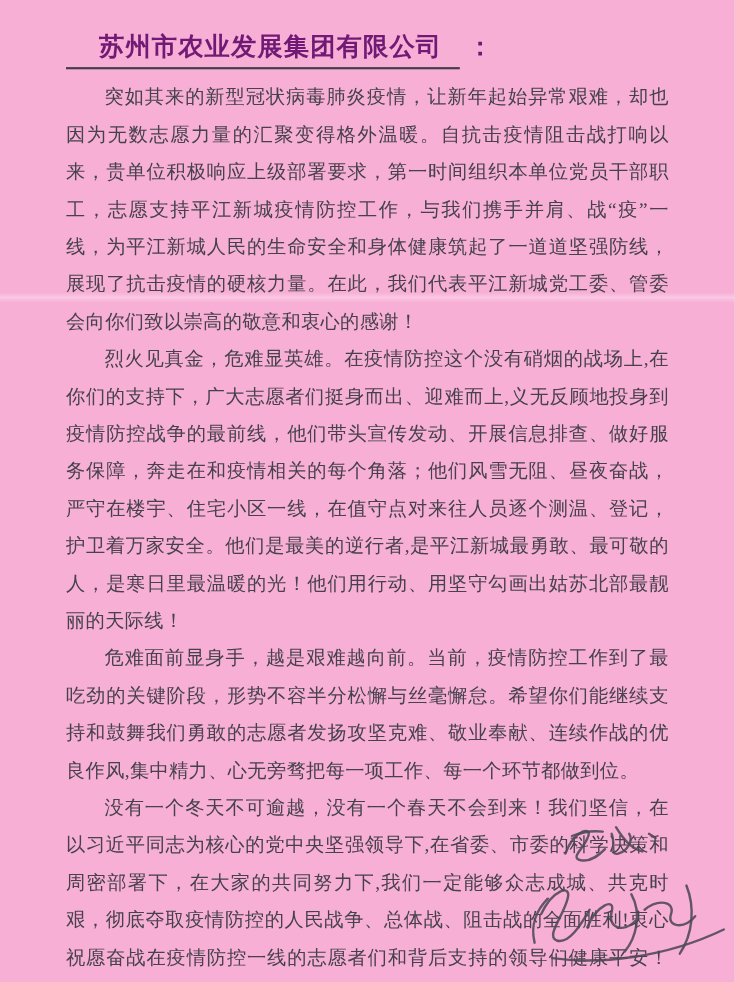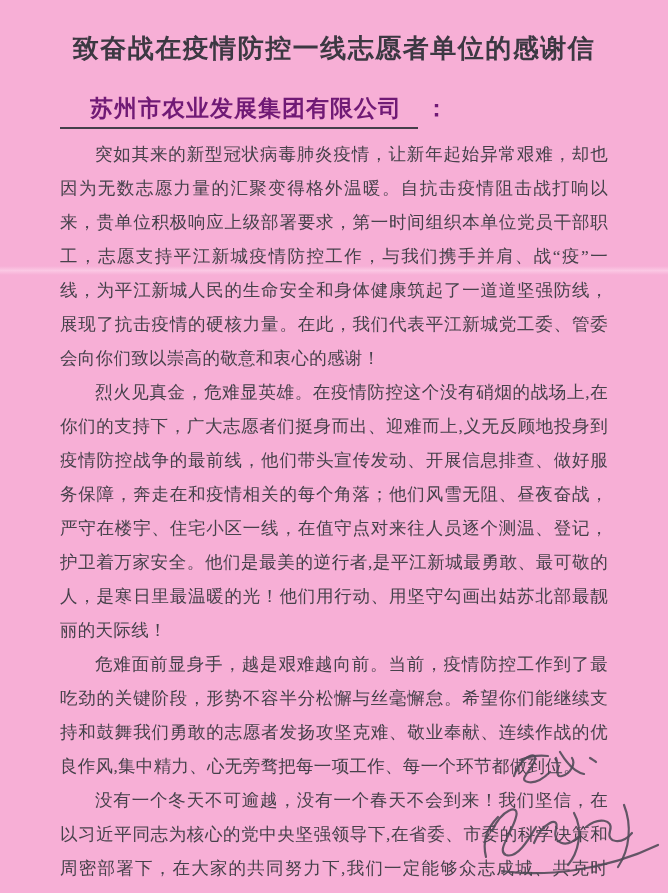--- a/index.html
+++ b/index.html
@@ -70,21 +70,20 @@
   #sig1 { left:506px; top:746px; }
   #sig2 { left:474px; top:793px; }
 </style>
 </head>
 <body>
 
 <div class="page">
 
   <div class="crease"></div>
 
-  <h1 class="title">致奋战在疫情防控一线志愿者单位的感谢信</h1>
 
   <div class="recipient">
     <span class="recipient-name">苏州市农业发展集团有限公司</span><span class="recipient-colon">：</span>
   </div>
 
   <div class="letter-body">
     <p>突如其来的新型冠状病毒肺炎疫情，让新年起始异常艰难，却也因为无数志愿力量的汇聚变得格外温暖。自抗击疫情阻击战打响以来，贵单位积极响应上级部署要求，第一时间组织本单位党员干部职工，志愿支持平江新城疫情防控工作，与我们携手并肩、战“疫”一线，为平江新城人民的生命安全和身体健康筑起了一道道坚强防线，展现了抗击疫情的硬核力量。在此，我们代表平江新城党工委、管委会向你们致以崇高的敬意和衷心的感谢！</p>
     <p>烈火见真金，危难显英雄。在疫情防控这个没有硝烟的战场上,在你们的支持下，广大志愿者们挺身而出、迎难而上,义无反顾地投身到疫情防控战争的最前线，他们带头宣传发动、开展信息排查、做好服务保障，奔走在和疫情相关的每个角落；他们风雪无阻、昼夜奋战，严守在楼宇、住宅小区一线，在值守点对来往人员逐个测温、登记，护卫着万家安全。他们是最美的逆行者,是平江新城最勇敢、最可敬的人，是寒日里最温暖的光！他们用行动、用坚守勾画出姑苏北部最靓丽的天际线！</p>
     <p>危难面前显身手，越是艰难越向前。当前，疫情防控工作到了最吃劲的关键阶段，形势不容半分松懈与丝毫懈怠。希望你们能继续支持和鼓舞我们勇敢的志愿者发扬攻坚克难、敬业奉献、连续作战的优良作风,集中精力、心无旁骛把每一项工作、每一个环节都做到位。</p>
     <p>没有一个冬天不可逾越，没有一个春天不会到来！我们坚信，在以习近平同志为核心的党中央坚强领导下,在省委、市委的科学决策和周密部署下，在大家的共同努力下,我们一定能够众志成城、共克时艰，彻底夺取疫情防控的人民战争、总体战、阻击战的全面胜利!衷心祝愿奋战在疫情防控一线的志愿者们和背后支持的领导们健康平安！衷心祝愿美丽的平江新城早日春暖花开！</p>

